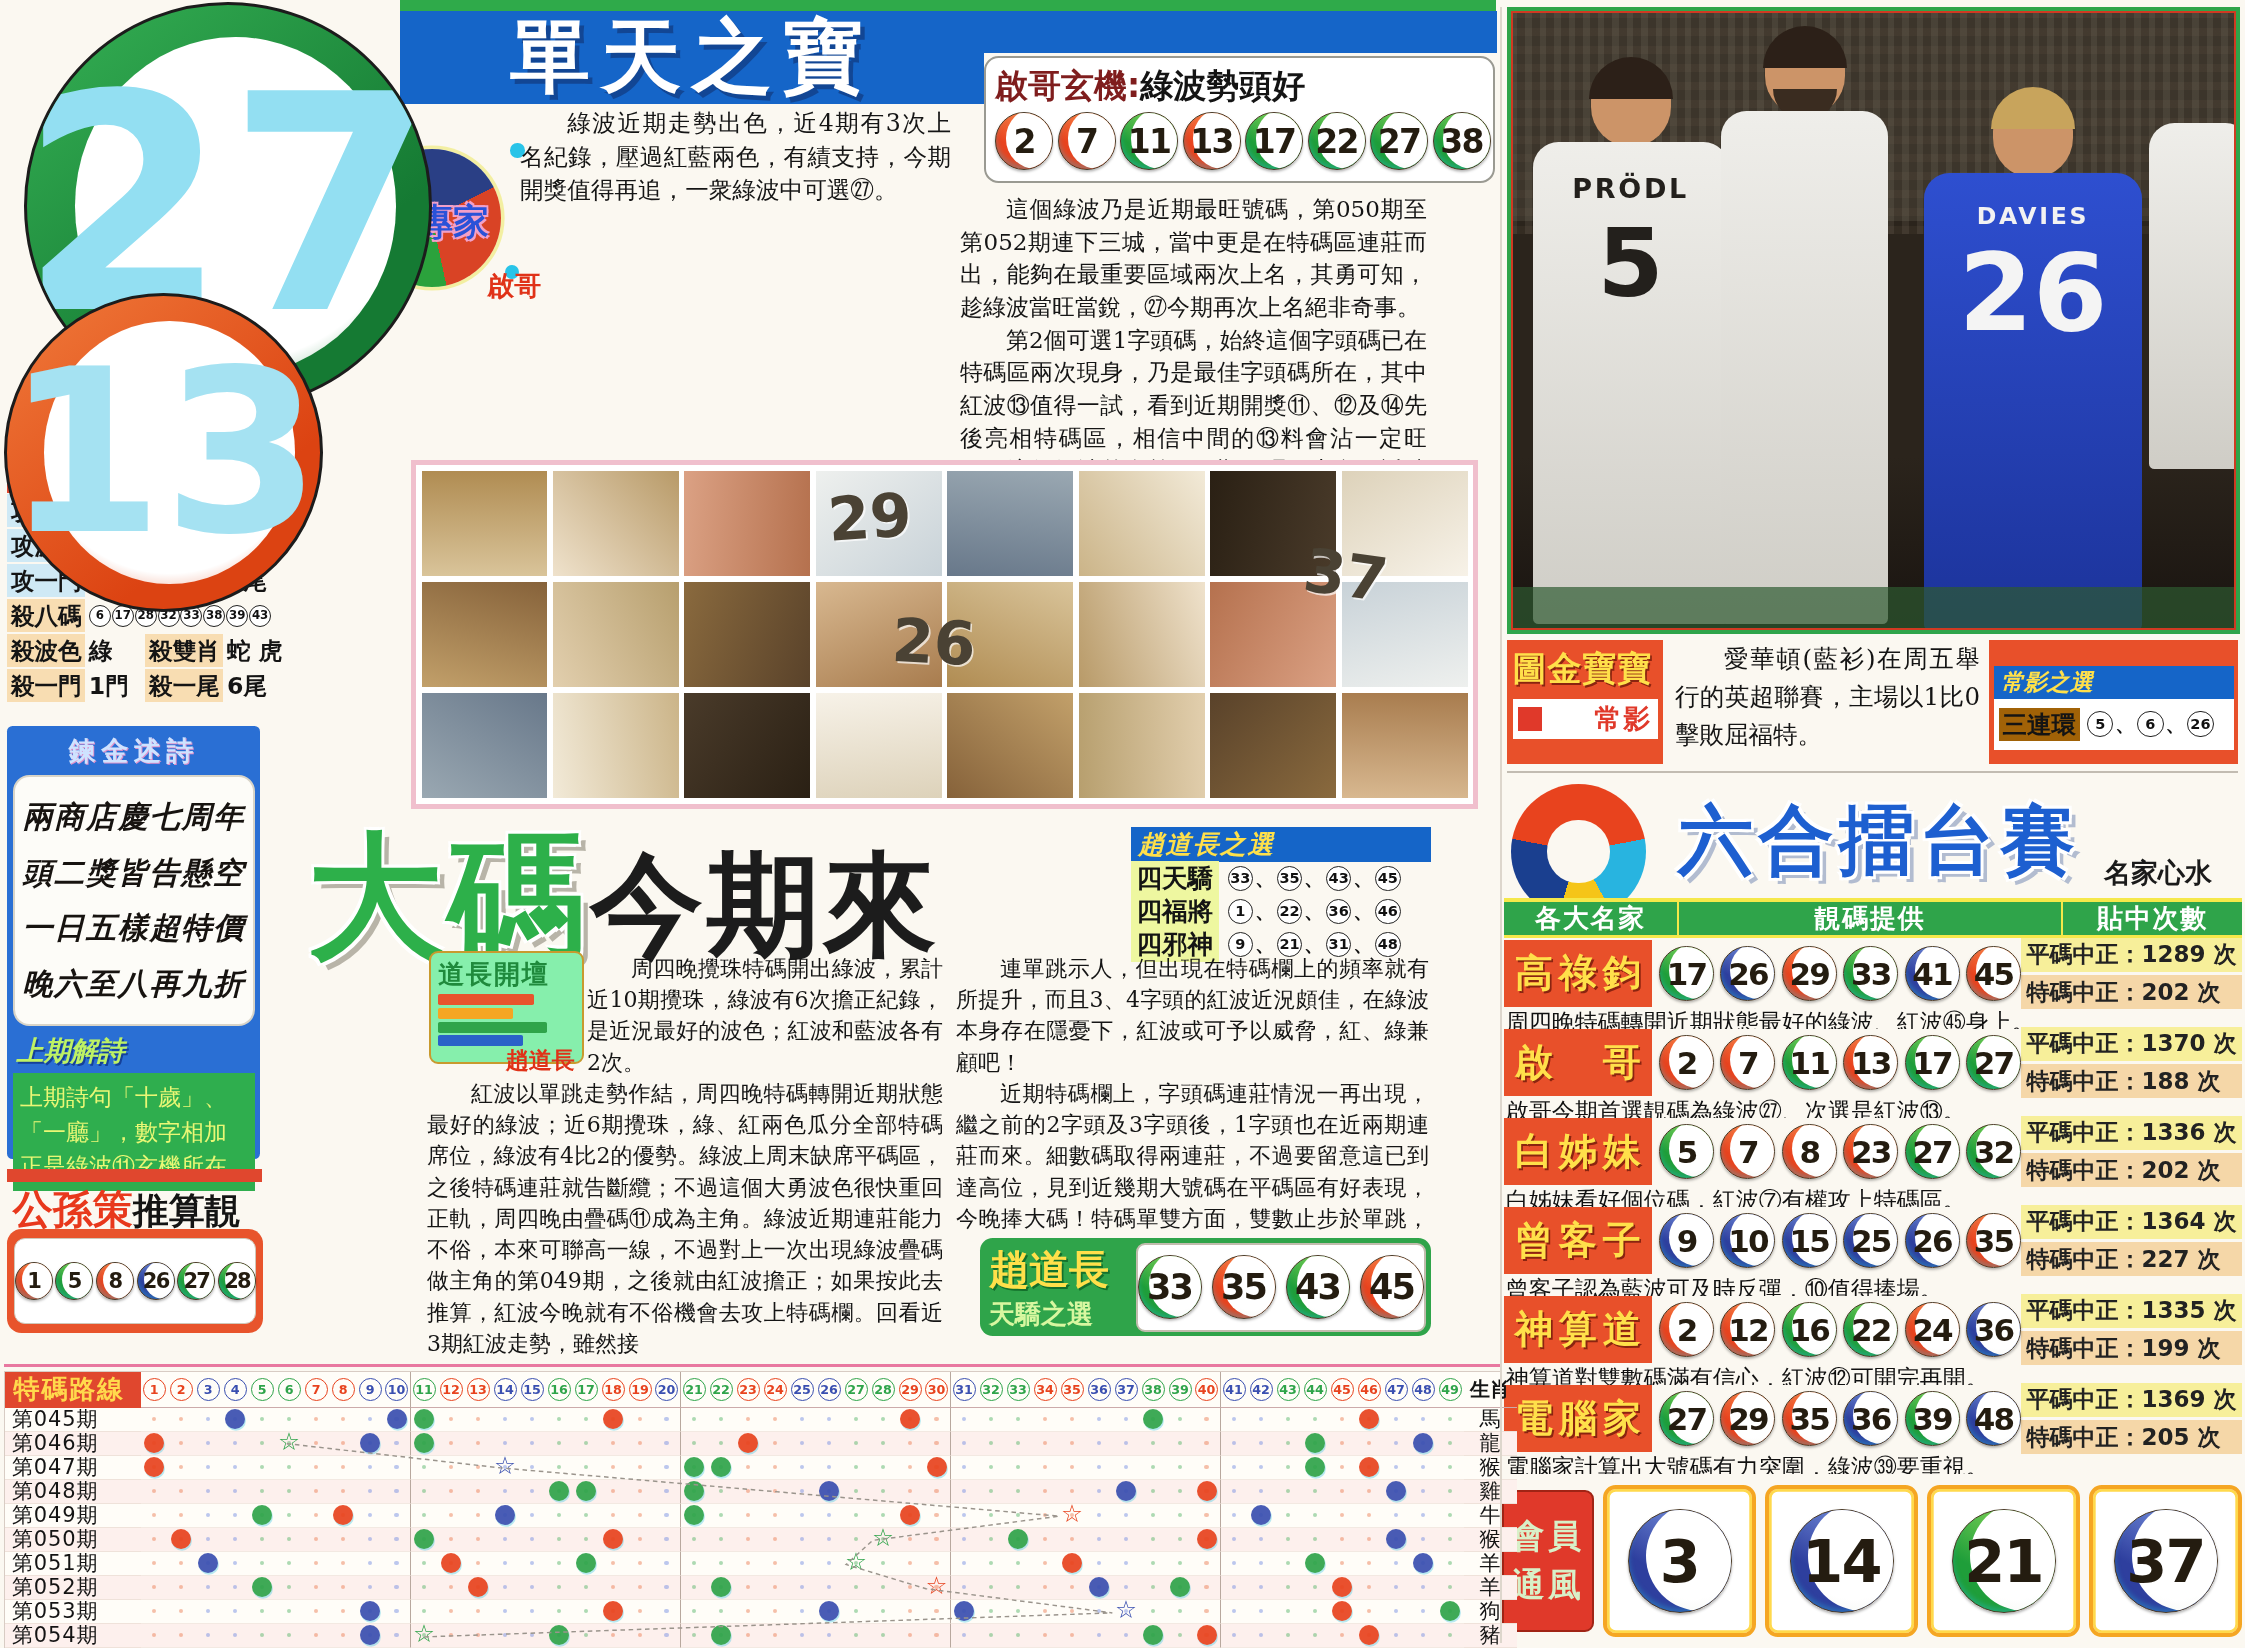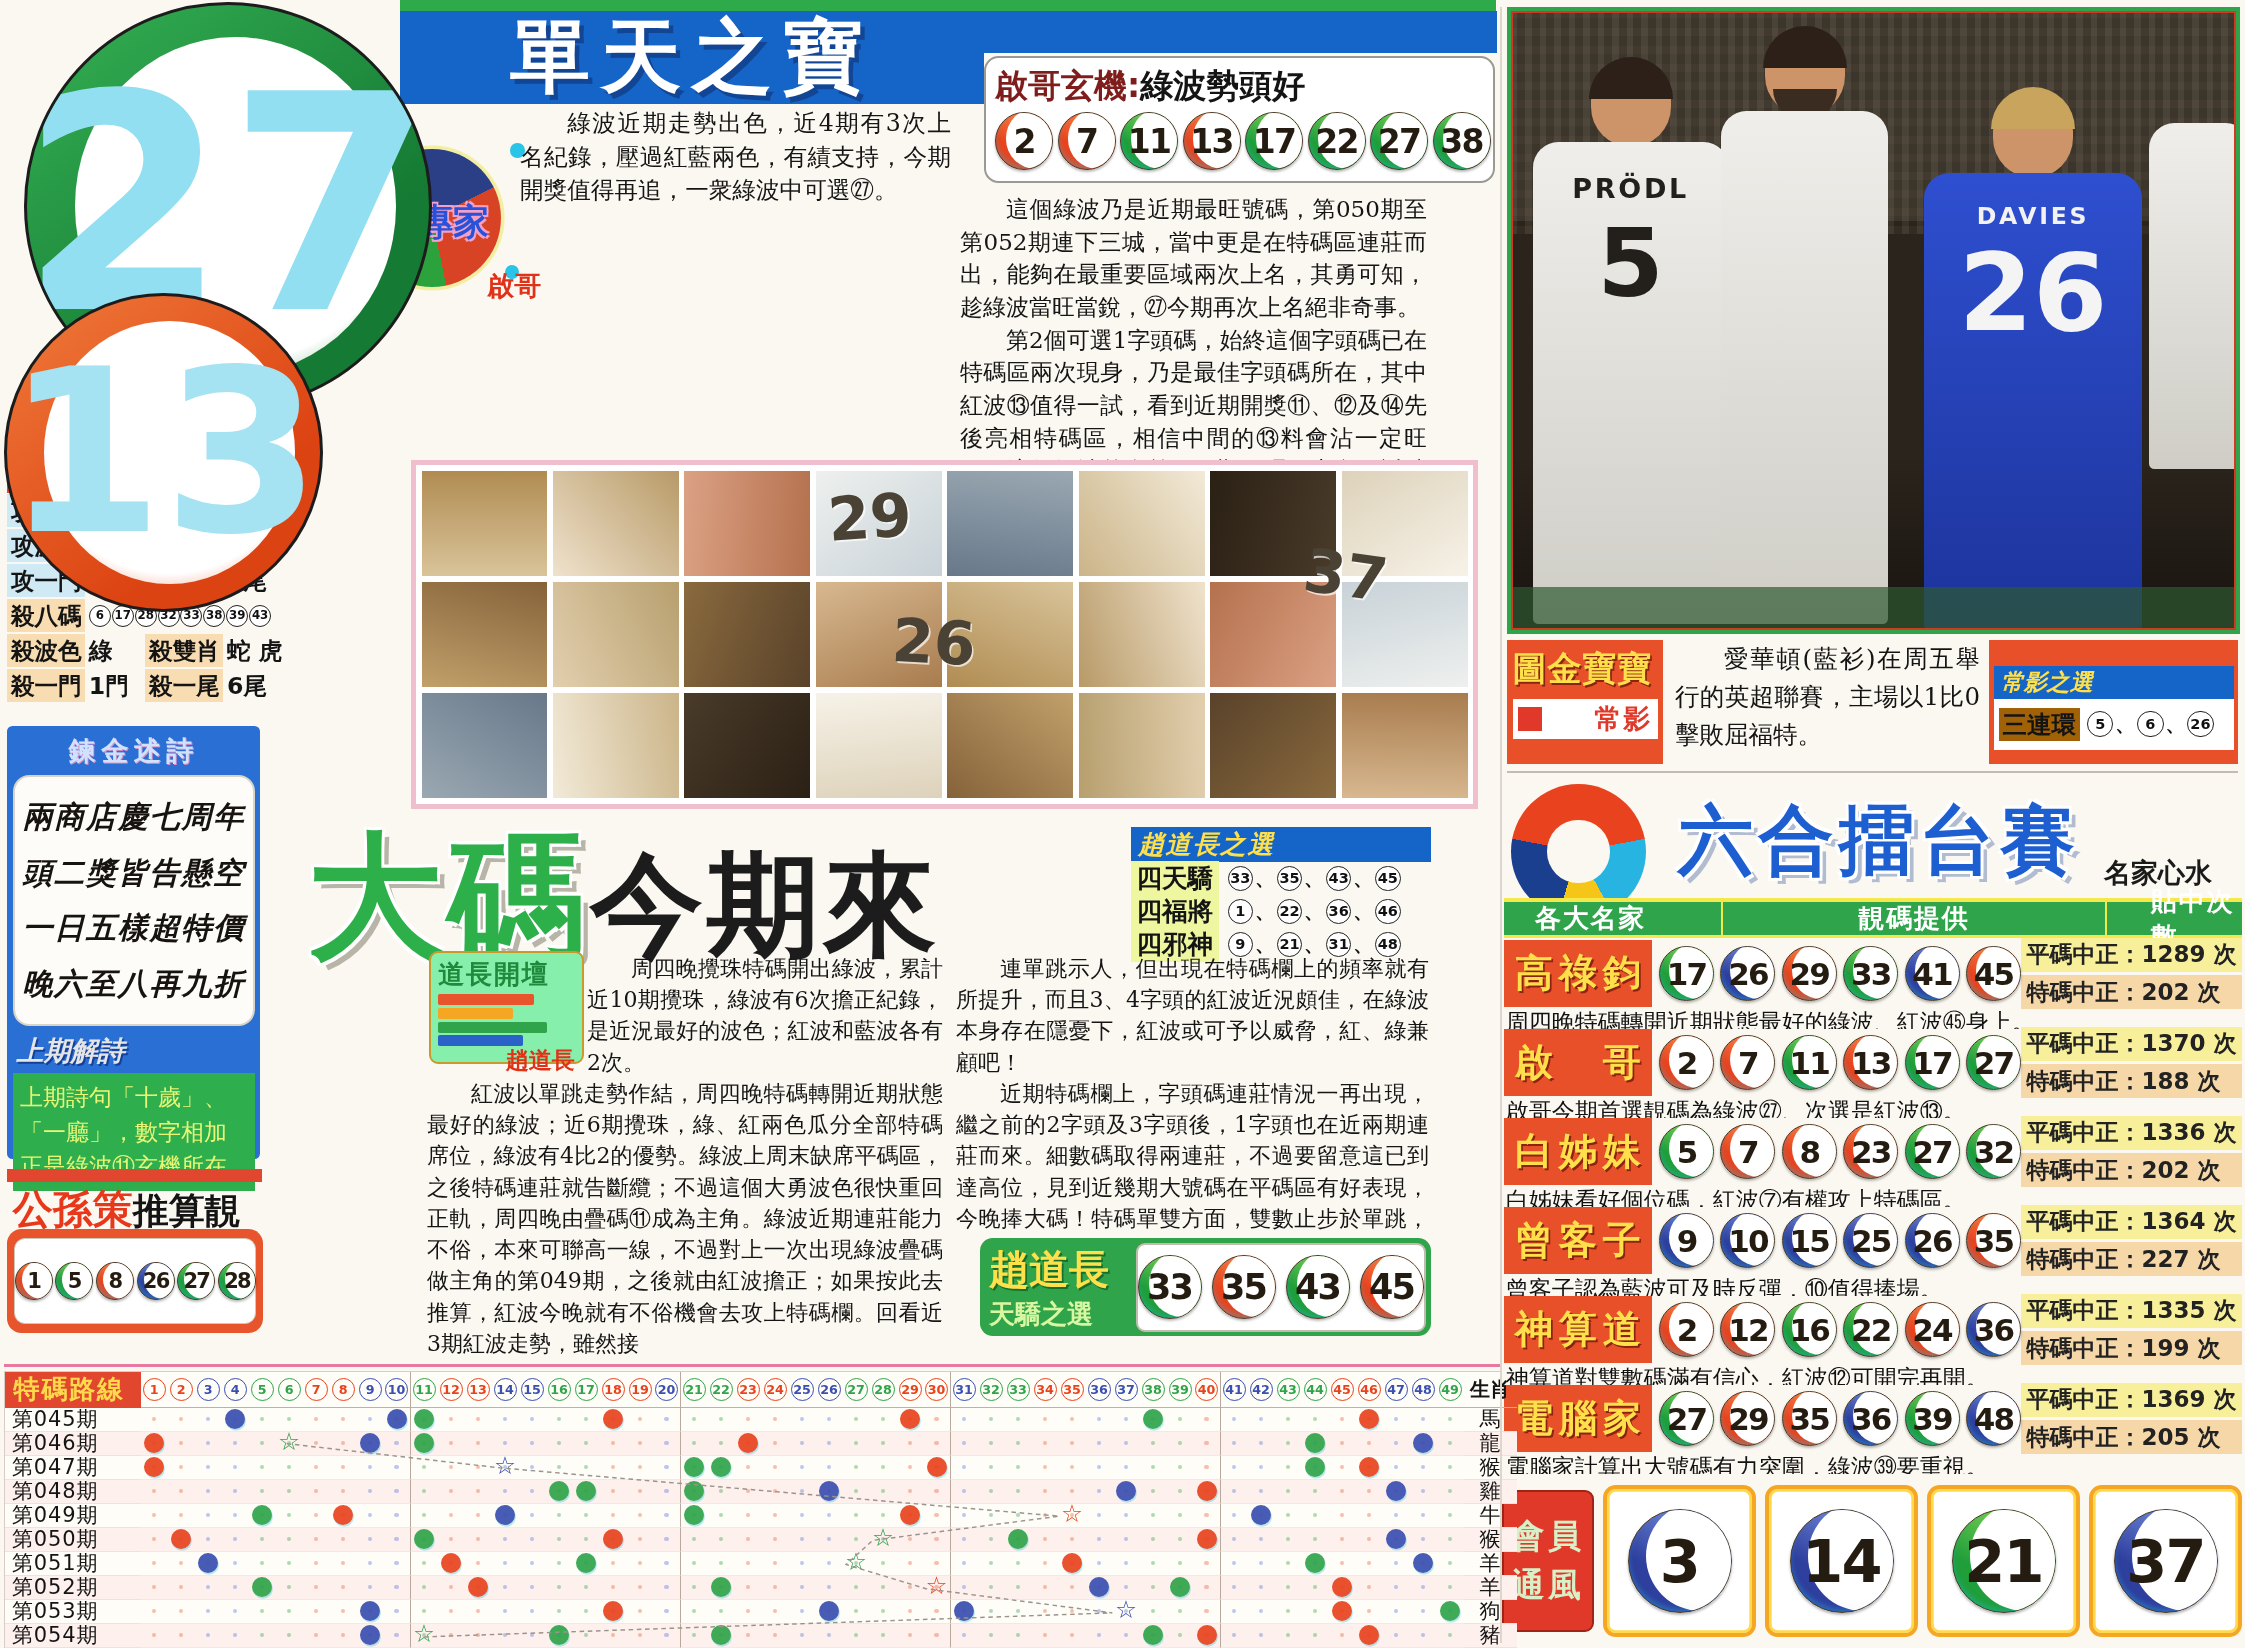--- a/index.html
+++ b/index.html
@@ -78,21 +78,21 @@
 
   
   #poem-box{left:7.3px;top:726px;width:253px;height:433px;background:#2a6fd4;border-radius:5.5px;
         box-sizing:border-box;padding:3.6px 5.5px;}
   .poem-title{text-align:center;color:#cfe3ff;font-size:27px;font-weight:700;letter-spacing:5.5px;
         text-shadow:0.9px 0.9px 0 #e290c8;padding:3.6px 0 5.5px;}
   .poem-panel{background:#fdfcf8;border-radius:16.4px;border:2.7px solid #d8d4c8;padding:12.7px 5.5px;
         font-family:"DejaVu Serif","Liberation Serif",serif;}
   .poem-panel div{font-size:30px;font-weight:700;font-style:italic;text-align:center;
         letter-spacing:1.8px;line-height:1.85;color:#171310;}
-  .solution-title{color:#e5e5e5;font-size:27px;font-weight:900;font-style:italic;padding:7.3px 3.6px 3.6px;
+  .solution-title{color:#bef264;font-size:27px;font-weight:900;font-style:italic;padding:7.3px 3.6px 3.6px;
         text-shadow:1.8px 1.8px 0 #14409a;}
   .solution-body{background:#2fae4e;color:#eaf775;font-size:23px;line-height:1.5;padding:7.3px 7.3px;
         font-family:"DejaVu Serif","Liberation Serif",serif;}
 
   
   #gsc-bar{left:7.3px;top:1169px;width:255px;height:12.7px;background:#e0472e;}
   #gsc-title{left:12.7px;top:1182px;width:255px;font-size:36px;font-weight:900;}
   #gsc-title .rd{color:#e8381c;font-size:40px;}
   #gsc-box{left:7.3px;top:1229px;width:256px;height:104px;background:#e8542c;border-radius:14.5px;
         display:flex;align-items:center;justify-content:center;}
@@ -195,21 +195,21 @@
   #rule-h{left:1507px;top:771px;width:731px;height:1.8px;background:#c2bcb2;}
   #donut{left:1511px;top:784px;width:135px;height:135px;border-radius:50%;position:absolute;
         background:conic-gradient(#e8431e 0 22%,#28b4e0 22% 42%,#f5c518 42% 55%,#1a3f8f 55% 78%,#e8431e 78% 100%);}
   #donut::after{content:"";position:absolute;left:27%;top:27%;width:46%;height:46%;border-radius:50%;background:#fbf8f1;}
   #donut i{position:absolute;left:18%;bottom:-16.4px;width:3.6px;height:23.6px;background:#e8502a;}
   #donut i+i{left:30%;}
   #contest-title{left:1678px;top:791px;font-size:75px;font-weight:900;color:#1d5fd0;letter-spacing:5.5px;white-space:nowrap;
         text-shadow:-2.7px -2.7px 0 #fff,2.7px -2.7px 0 #fff,-2.7px 2.7px 0 #fff,2.7px 2.7px 0 #fff,6.4px 6.4px 0 #b2bcd0;}
   #contest-sub{left:2104px;top:855px;font-size:27px;font-weight:700;color:#1a1a1a;}
   #contest-head{left:1504px;top:898px;width:738px;height:40px;display:flex;background:#2fa44a;
-        border-top:4.5px solid #f5e84a;border-bottom:3.6px solid #f5e84a;box-sizing:border-box;gap:44px;}
+        border-top:4.5px solid #f5e84a;border-bottom:3.6px solid #f5e84a;box-sizing:border-box;}
   .ch-cell{display:flex;align-items:center;justify-content:center;color:#fff;font-size:26px;font-weight:800;letter-spacing:1.8px;}
   .ch-cell.c1{width:173px;} .ch-cell.c2{width:382px;border-left:2.7px solid #f5e84a;border-right:2.7px solid #f5e84a;} .ch-cell.c3{flex:1;}
   #contest-body{left:1504px;top:940px;width:738px;}
   .exp-block{margin-bottom:0;}
   .exp-row{display:flex;height:67px;align-items:stretch;}
   .exp-name{width:171px;background:#e8502a;color:#ffe04a;font-size:38px;font-weight:900;
         display:flex;align-items:center;justify-content:space-between;padding:0 11px;box-sizing:border-box;
         text-shadow:1.8px 1.8px 0 #8a2410;}
   .exp-balls{width:380px;display:flex;align-items:center;gap:6.4px;padding-left:7.3px;box-sizing:border-box;}
   .exp-stats{flex:1;display:flex;flex-direction:column;justify-content:center;gap:2.7px;}

